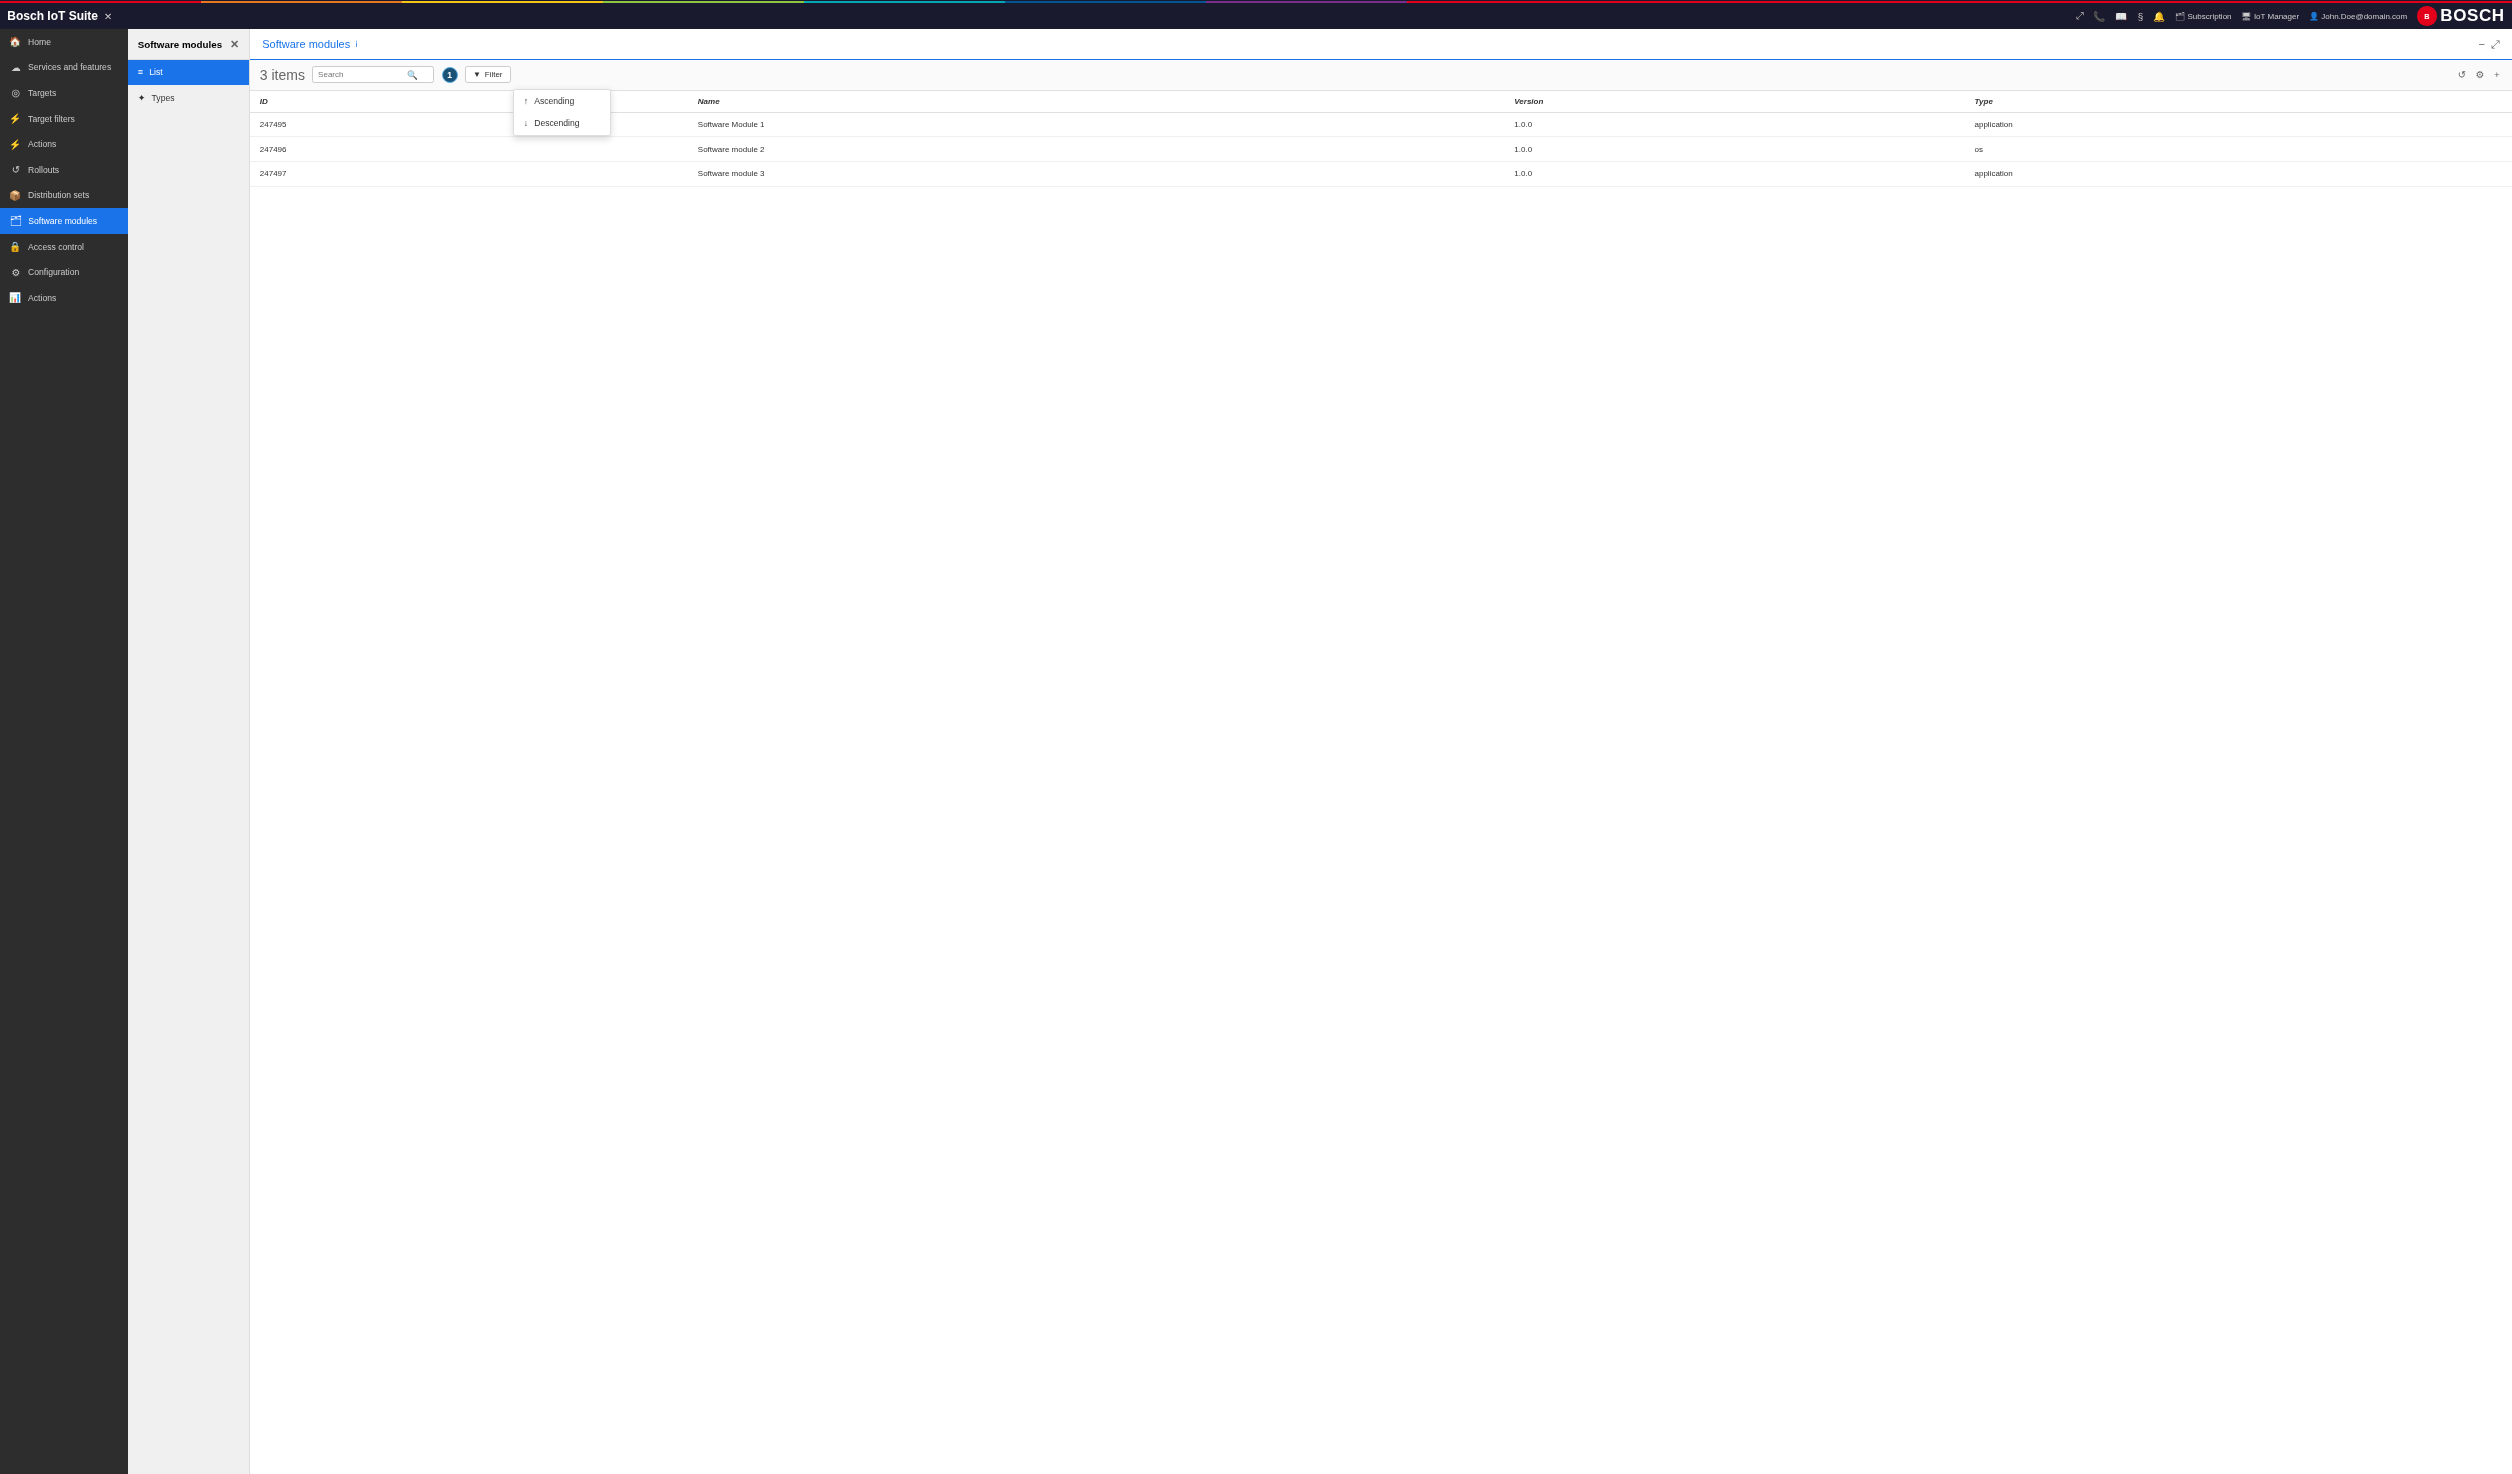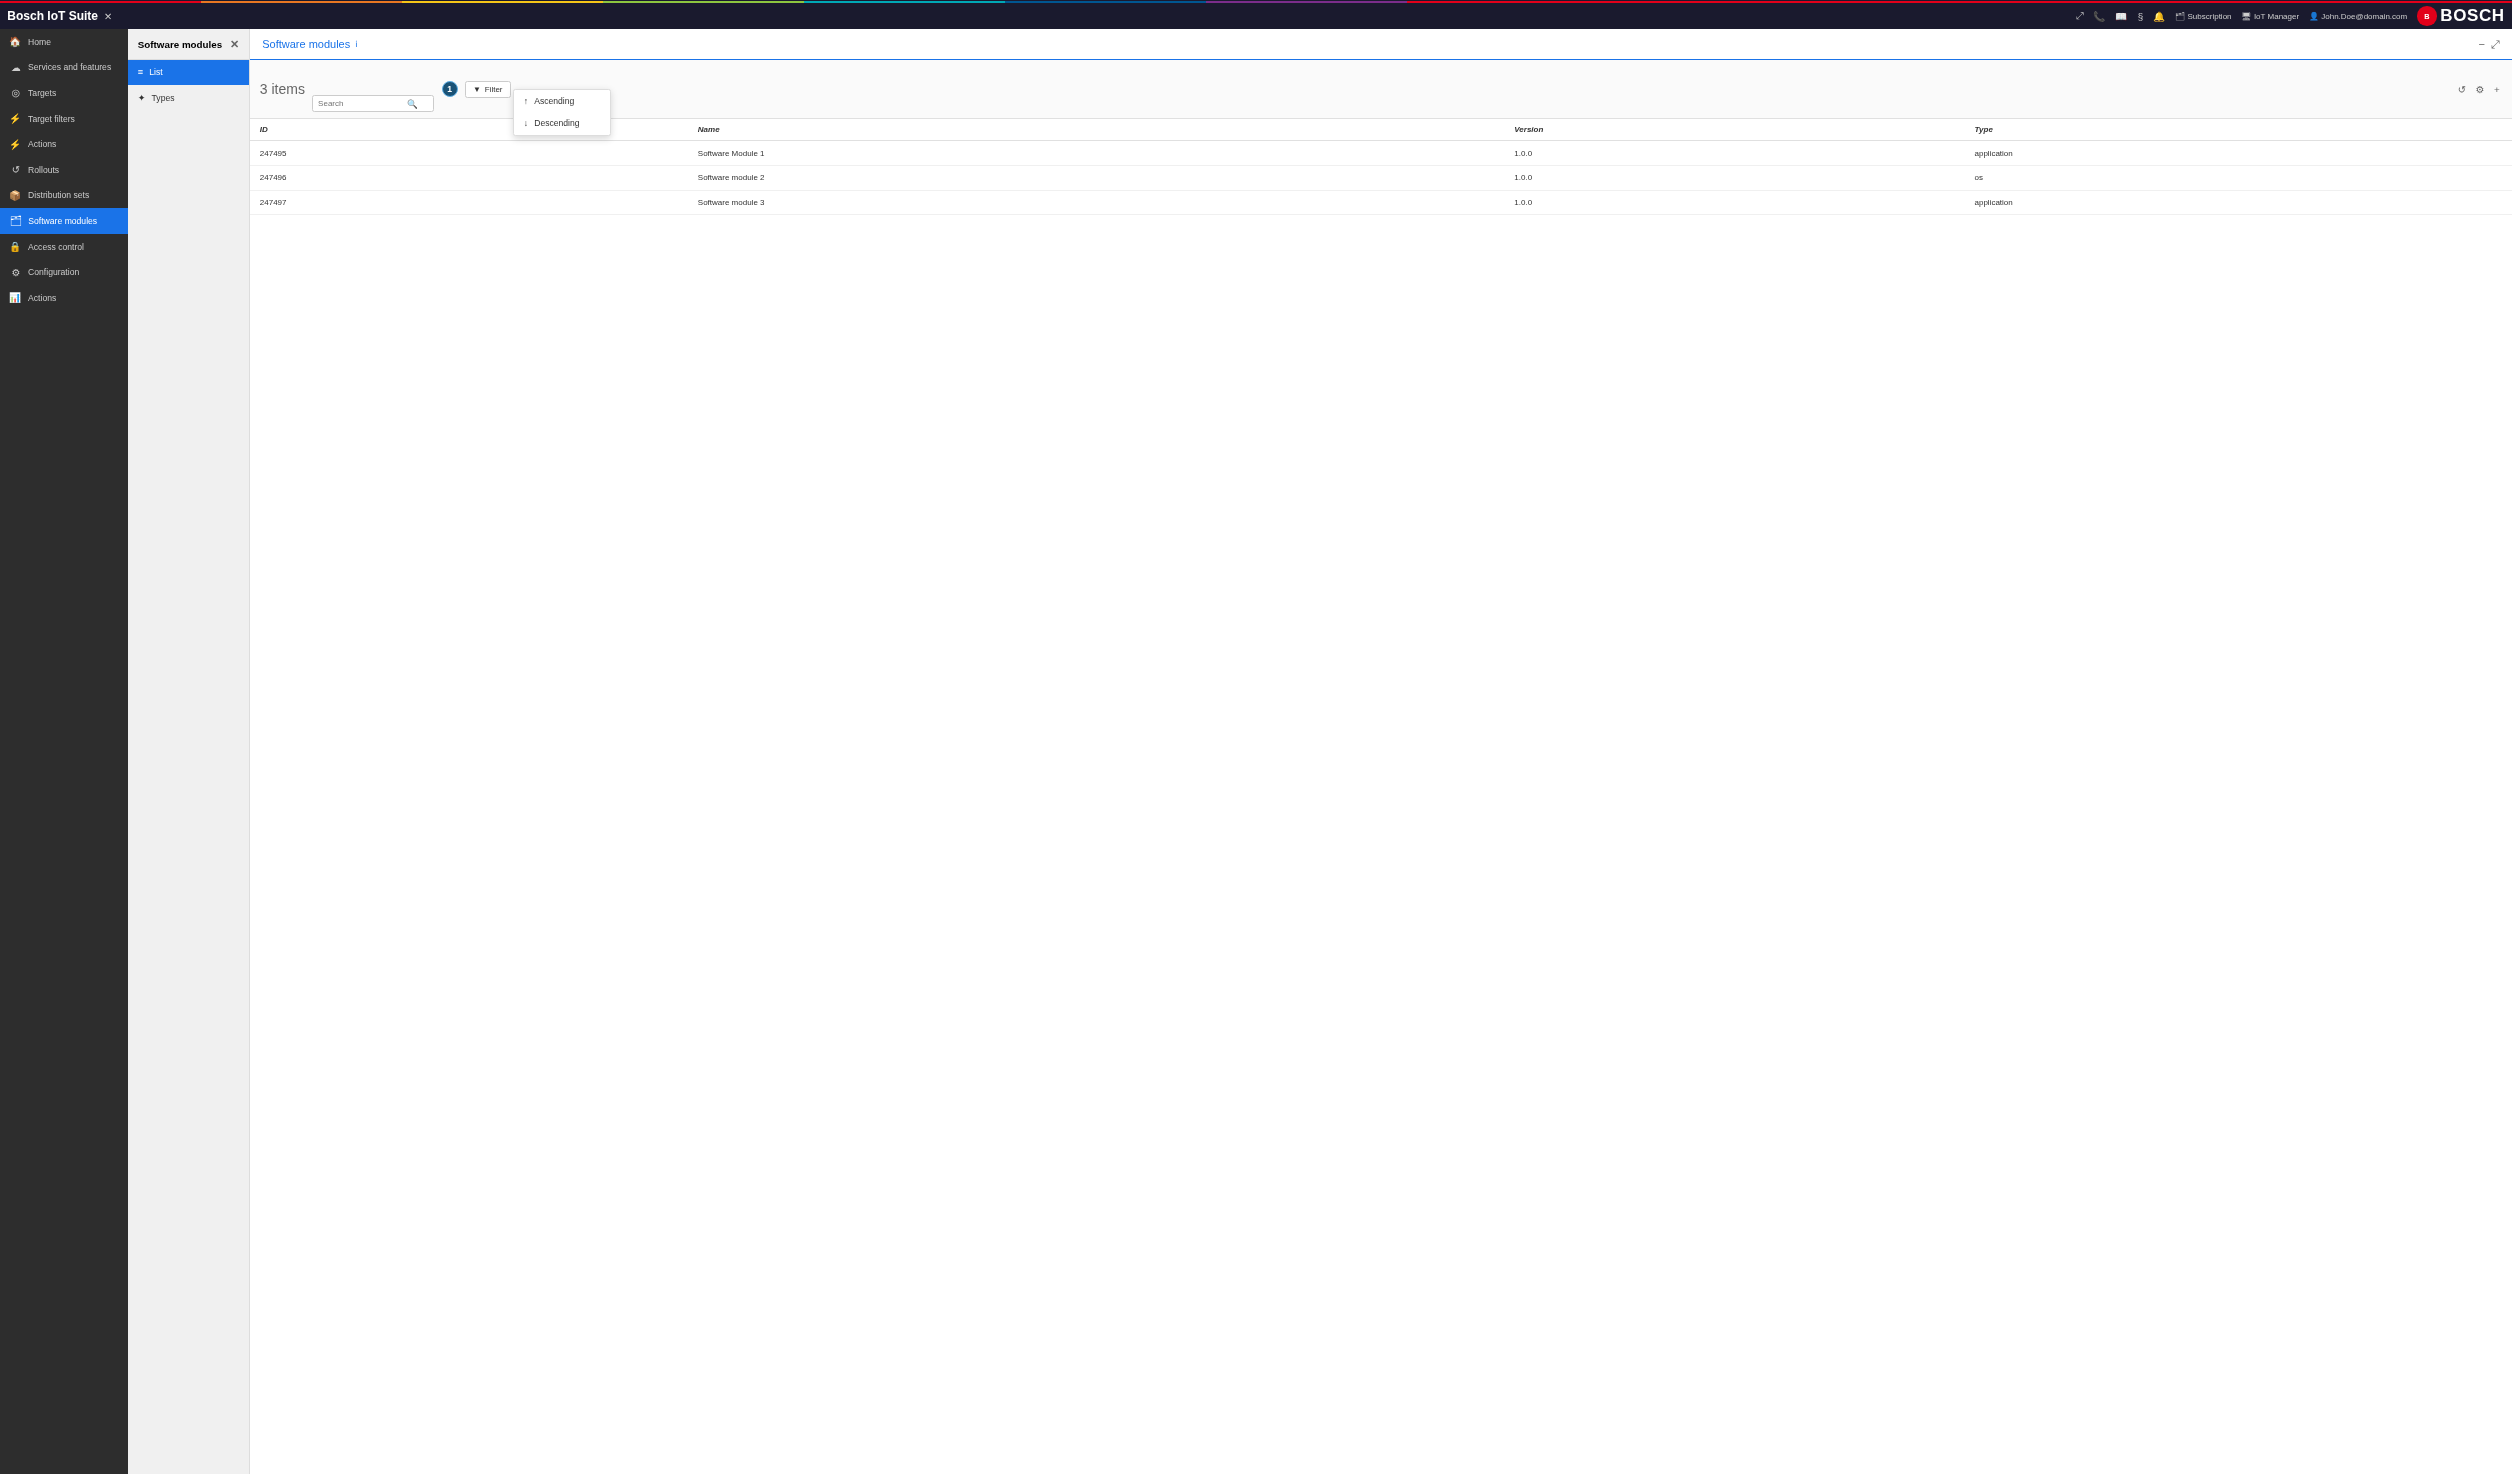--- a/index.html
+++ b/index.html
@@ -120,21 +120,20 @@
     .item-count { font-size: 14px; color: #666; white-space: nowrap; }
     .search-box {
       display: flex;
       align-items: center;
       border: 0.6px solid #ccc;
       border-radius: 2.4px;
       padding: 2.4px 4.9px;
       background: white;
       gap: 3.7px;
       flex: 0 0 122px;
-      margin-top: 29px;
     }
     .search-input {
       border: none;
       outline: none;
       font-size: 8px;
       width: 86px;
       background: transparent;
     }
     .search-icon { color: #666; font-size: 8.6px; cursor: pointer; }
     .filter-btn {

